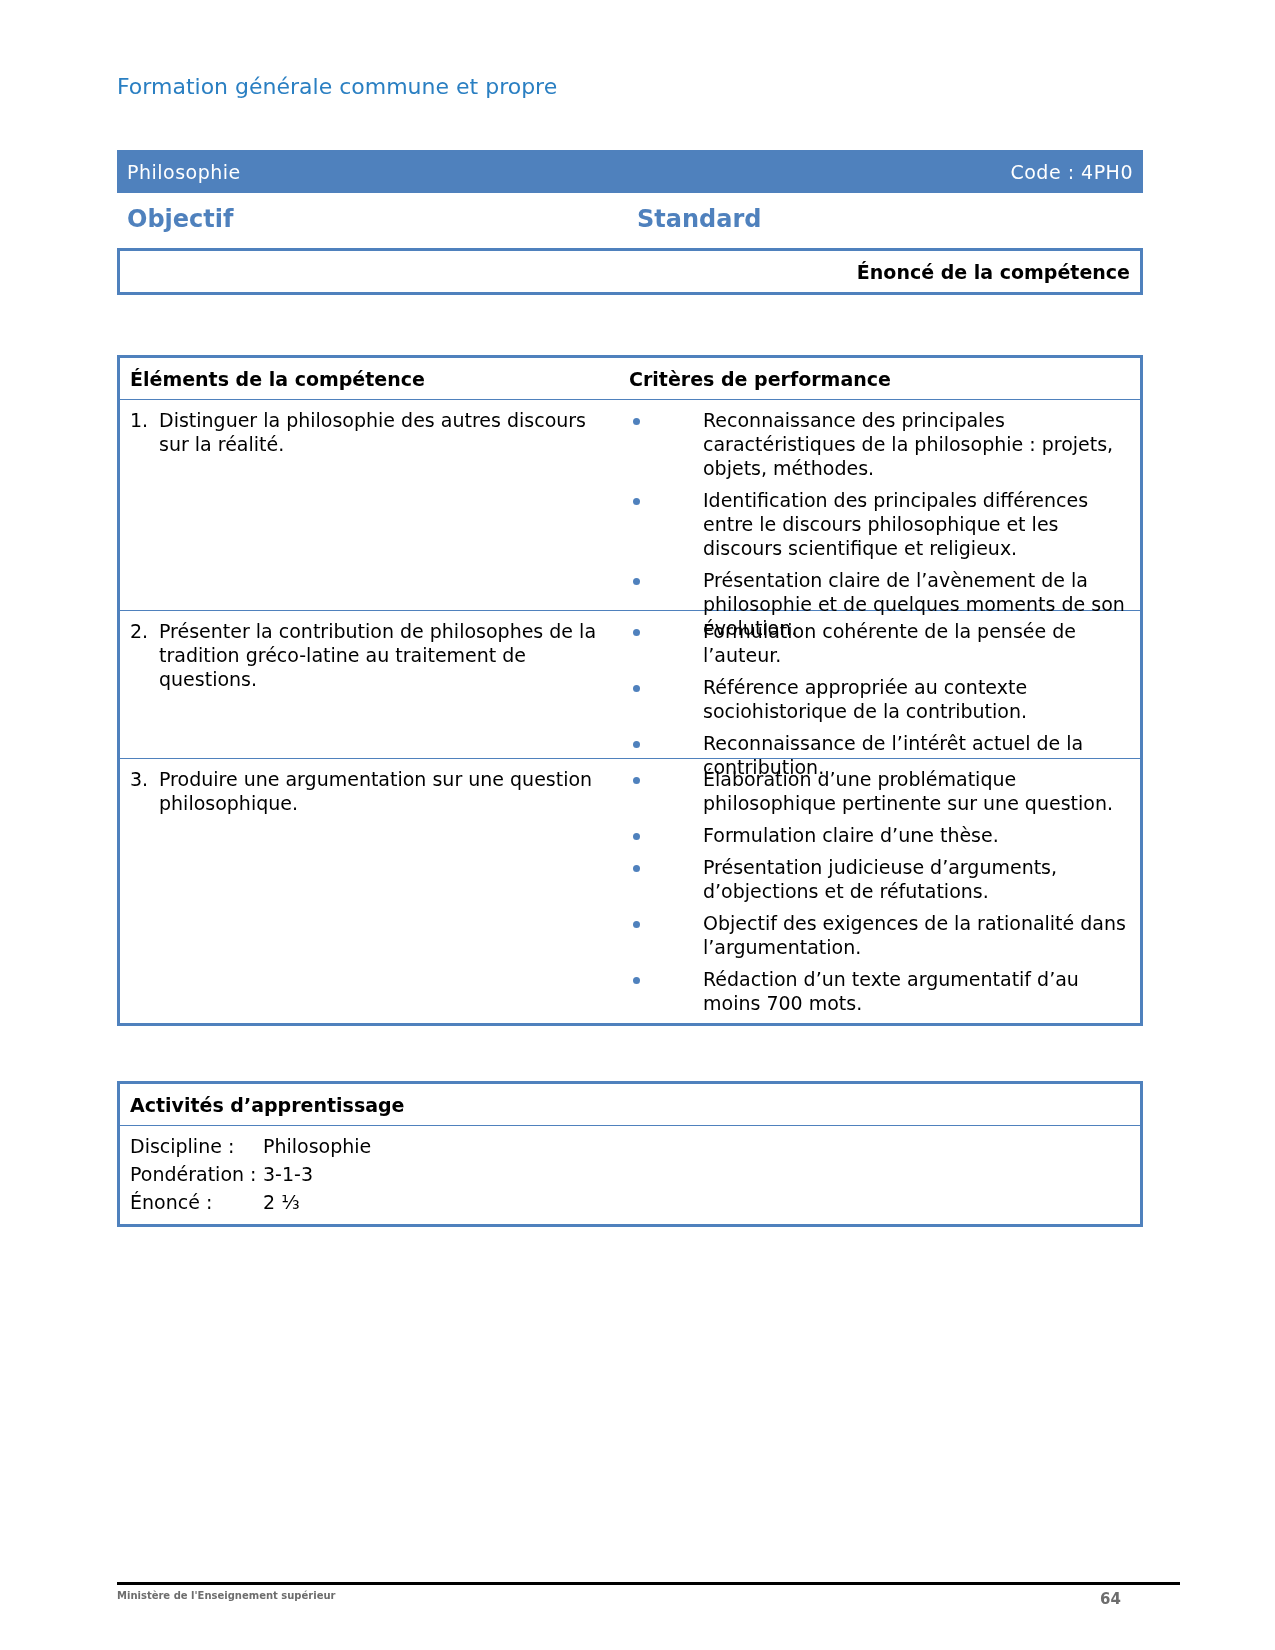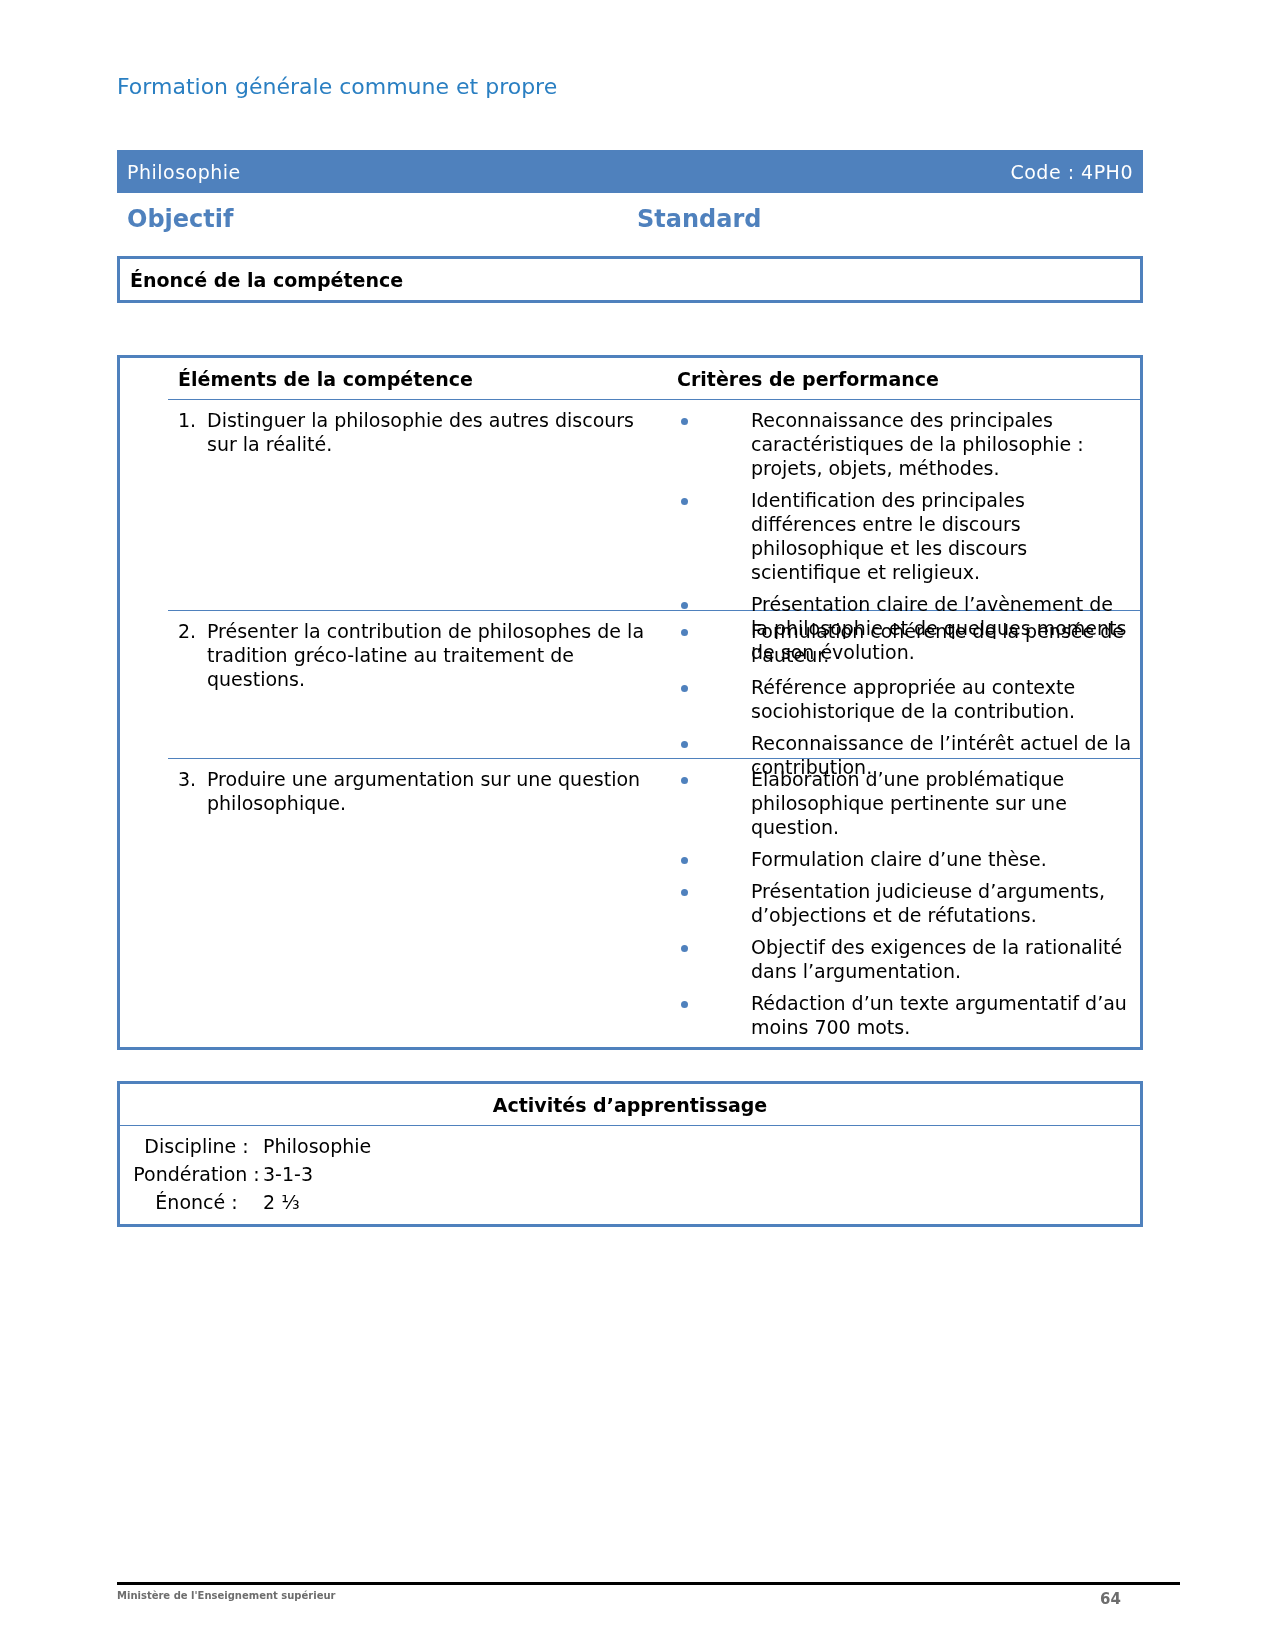--- a/index.html
+++ b/index.html
@@ -28,43 +28,43 @@
 
     .box {
       position: absolute; left: 117px; width: 1026px; box-sizing: border-box;
       border: 3px solid #4f81bd; background: #fff;
     }
     .box .row { box-sizing: border-box; border-top: 1px solid #4f81bd; }
     .box .row:first-child { border-top: none; }
     .bhead { font-weight: bold; font-size: 19px; padding: 10px 10px 9px 10px; }
     .btext { font-size: 19px; padding: 8px 10px 7px 10px; }
 
-    #box-enonce { top: 256px; }
+    #box-enonce { top: 248px; text-align: right; }
 
     #box-elements { top: 355px; }
-    .grid-row { display: flex; margin-left: 48px; }
+    .grid-row { display: flex; }
     .grid-row .col-l { width: 509px; box-sizing: border-box; padding: 8px 10px 8px 10px; }
     .grid-row .col-r { flex: 1; box-sizing: border-box; padding: 8px 8px 8px 0; }
     .grid-head .col-l, .grid-head .col-r { font-weight: bold; font-size: 19px; padding-top: 10px; padding-bottom: 9px; }
     .grid-head .col-r { padding-left: 0; }
 
     .elem { display: flex; font-size: 19px; line-height: 24px; }
     .elem .num { width: 29px; flex: none; }
     .elem .txt { flex: 1; }
 
     .crit { display: flex; font-size: 19px; line-height: 24px; margin-bottom: 8px; gap: 40px; }
     .crit:last-child { margin-bottom: 0; }
     .crit .dot { width: 34px; flex: none; position: relative; }
     .crit .dot::before {
       content: ""; position: absolute; left: 4px; top: 10px; width: 7px; height: 7px;
       border-radius: 50%; background: #4f81bd;
     }
     .crit .txt { flex: 1; }
 
-    #box-activites { top: 1081px; text-align: center; }
+    #box-activites { top: 1081px; }
     .act-body { padding: 6px 10px 8px 10px; font-size: 19px; line-height: 28px; }
     .act-line { display: flex; }
     .act-line .k { width: 133px; flex: none; }
 
     .footer-rule {
       position: absolute; left: 117px; top: 1582px; width: 1063px; height: 3px; background: #000;
     }
     .footer-left {
       position: absolute; left: 117px; top: 1590px; font-size: 10px; font-weight: bold; color: #6d6d6d;
     }

